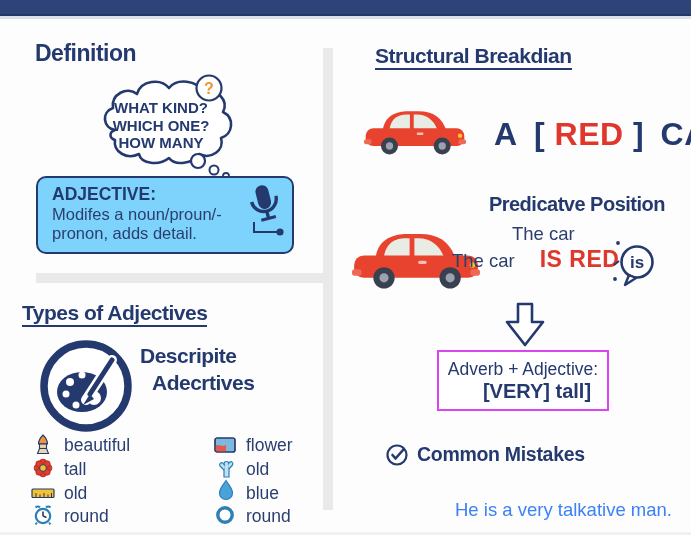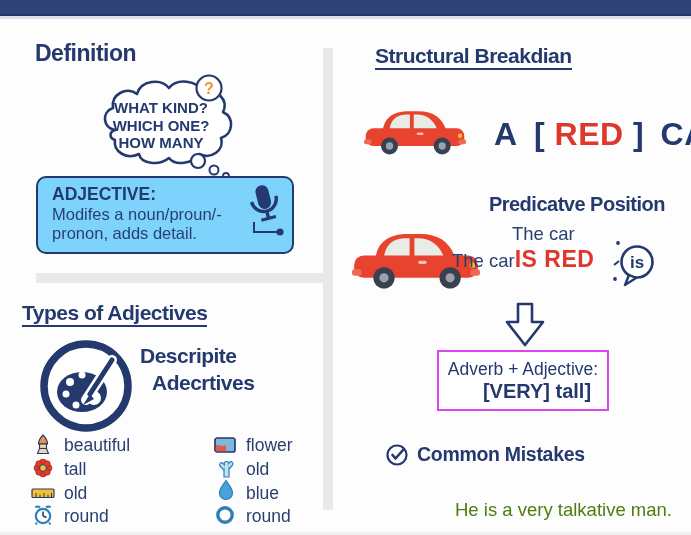--- a/index.html
+++ b/index.html
@@ -23,27 +23,27 @@
   .adjective-box .body2{position:absolute;left:14px;top:46px;font-size:16.5px;font-weight:500;color:#2a3f70;}
   .desc-title{left:140px;top:342px;font-size:21px;font-weight:700;letter-spacing:-0.5px;line-height:1.3;}
   .desc-title .l2{padding-left:12px;}
   .ex-label{font-size:17.5px;font-weight:500;color:#2a3f70;}
   .phrase{left:494px;top:116px;font-size:32px;font-weight:700;letter-spacing:0.5px;white-space:nowrap;}
   .phrase .red{color:#df372b;}
   .phrase .gap{display:inline-block;width:7px;}
   .pred-line1{left:512px;top:223px;font-size:18.5px;font-weight:500;color:#2a3f70;}
   .pred-line2{left:452px;top:246px;white-space:nowrap;display:flex;align-items:baseline;}
   .pred-line2 .t{font-size:18.5px;font-weight:500;color:#2a3f70;}
-  .pred-line2 .r{font-size:23px;font-weight:700;color:#df372b;margin-left:0;letter-spacing:0.5px;}
+  .pred-line2 .r{font-size:23px;font-weight:700;color:#df372b;margin-left:25px;letter-spacing:0.5px;}
   .adverb-box{left:437px;top:350px;width:168px;height:57px;border:2px solid #d946ef;background:#fff;text-align:center;}
   .adverb-box .l1{margin-top:7px;font-size:17.5px;font-weight:500;}
   .adverb-box .l2{font-size:20px;font-weight:700;padding-left:28px;}
   .mistake-head{left:417px;top:443px;font-size:19.5px;font-weight:700;letter-spacing:-0.3px;}
   .wrong{left:455px;top:477px;font-size:18.5px;font-weight:500;color:#2a3f70;text-decoration:line-through;text-decoration-color:#de8a5c;text-decoration-thickness:2px;}
-  .correct{left:455px;top:499px;font-size:18.5px;font-weight:500;color:#4d7c0f;}
+  .correct{left:455px;top:499px;font-size:18.5px;font-weight:500;color:#3b82f6;}
   .bottom-edge{left:0;top:532px;width:691px;height:3px;background:#f1f1f1;}
   svg{display:block;}
   svg text{font-family:"Liberation Sans",sans-serif;}
 </style>
 </head>
 <body>
 
 <div class="stage">
 
   <div class="abs topbar"></div>

